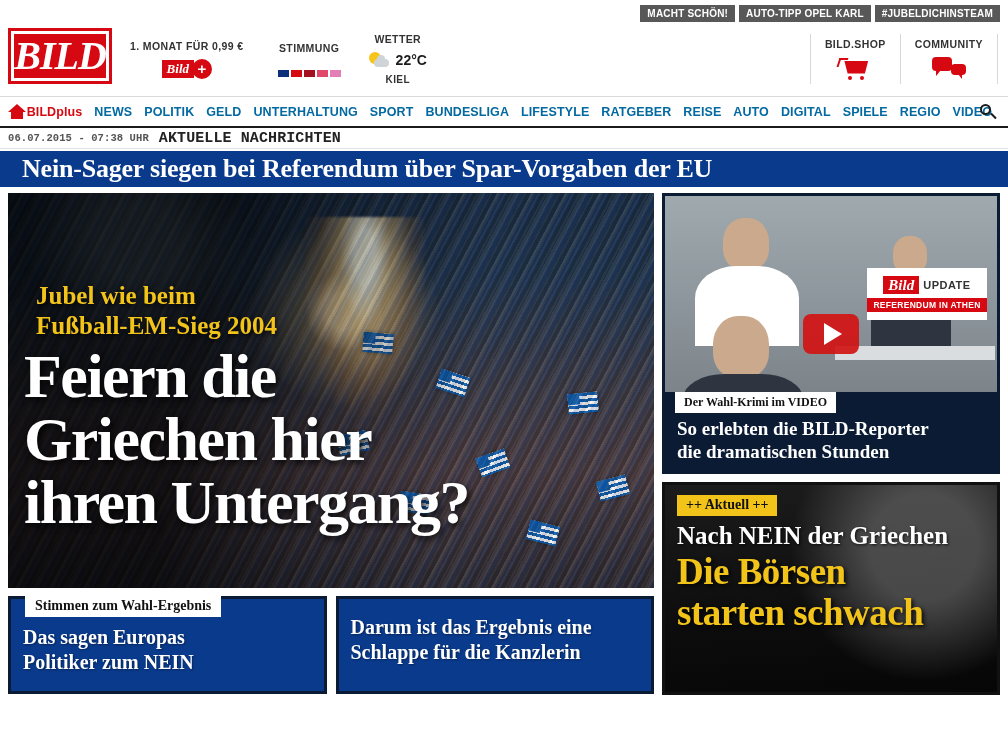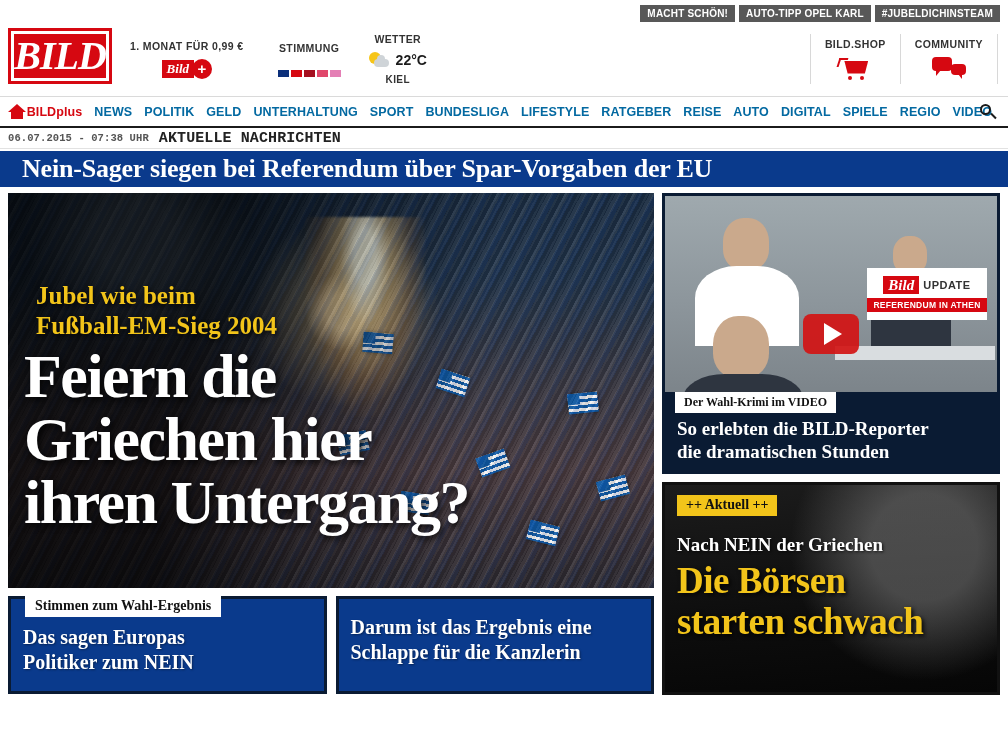--- a/index.html
+++ b/index.html
@@ -427,21 +427,21 @@
   }
   .markets-inner { position: relative; }
   .aktuell-flag {
     display:inline-block;
     background:#f2c41a; color:#111;
     font-family:"Liberation Serif", serif; font-weight:bold;
     font-size: 14px; padding: 2px 9px 3px 9px; line-height: 16px;
   }
   .markets-l1 {
     color:#ffffff; font-family:"Liberation Serif", serif; font-weight:bold;
-    font-size: 19px; line-height: 30px; margin-top: 14px;
+    font-size: 25px; line-height: 30px; margin-top: 5px;
     text-shadow: 1px 1px 3px rgba(0,0,0,.8);
   }
   .markets-l2 {
     color:#f2c41a; font-family:"Liberation Serif", serif; font-weight:bold;
     font-size: 37px; line-height: 41px; letter-spacing:-.5px;
     text-shadow: 2px 2px 4px rgba(0,0,0,.85);
   }
 </style>
 </head>
 <body>

